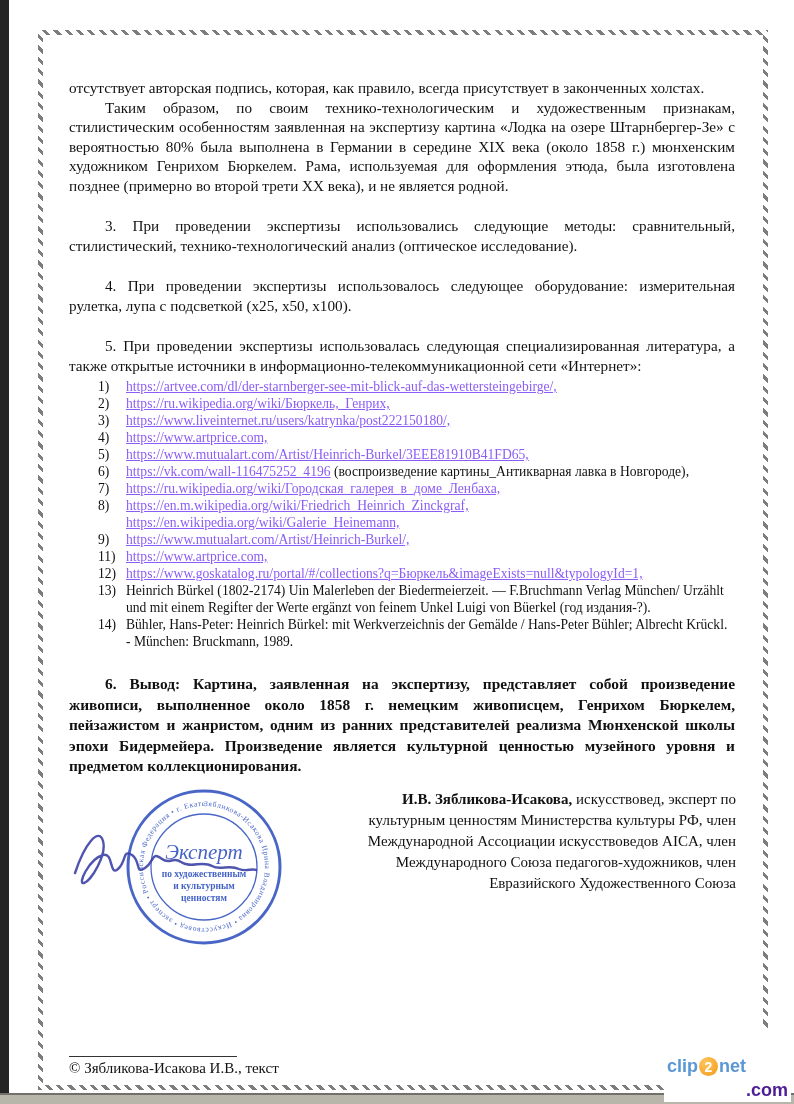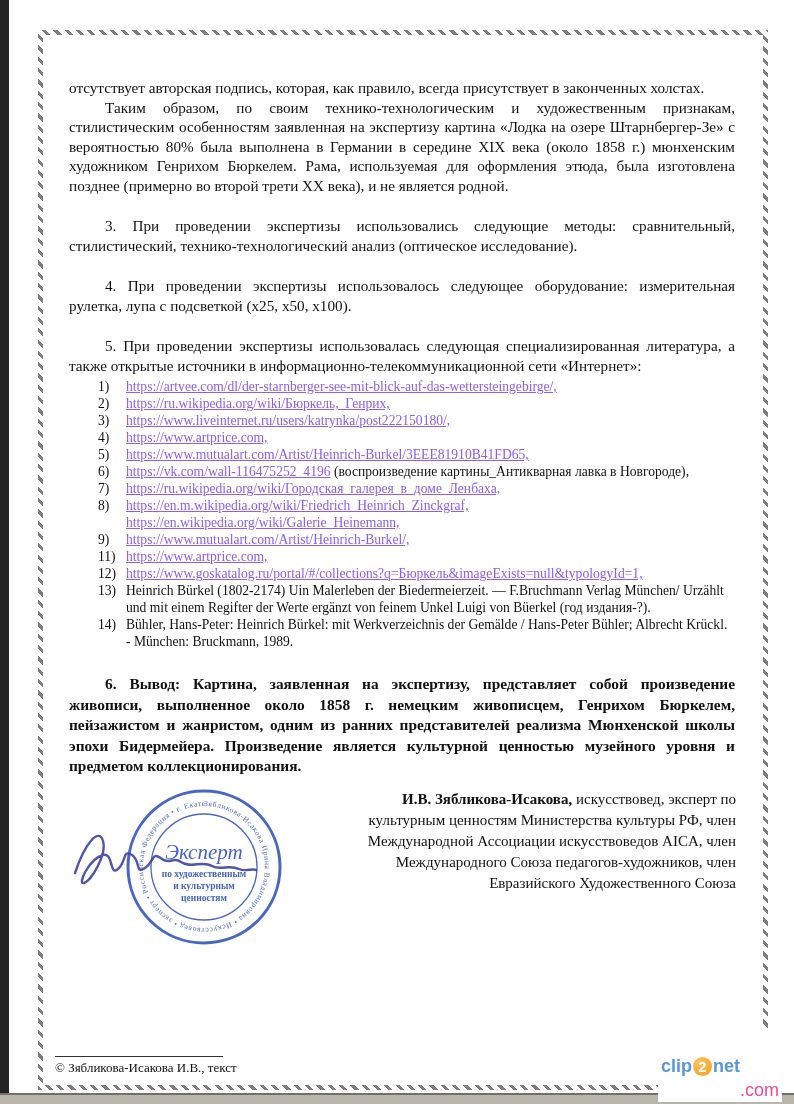--- a/index.html
+++ b/index.html
@@ -26,31 +26,31 @@
   .src-link{color:#8b5cf6;text-decoration:underline;cursor:pointer;}
 
   .conclusion{margin-top:24px;font-weight:bold;font-size:15.4px;line-height:20.5px;}
 
   .sig-row{position:relative;margin-top:10px;height:152px;}
   .stamp-svg{position:absolute;left:55px;top:0;}
   .sign-svg{position:absolute;left:0;top:28px;}
   .sig-text{position:absolute;left:291px;top:2px;width:376px;font-size:15px;line-height:21px;text-align:right;}
   .sig-name{font-weight:bold;}
 
-  .footer{position:absolute;left:12px;bottom:9px;font-size:13px;line-height:16px;text-align:right;}
+  .footer{position:absolute;left:26px;bottom:9px;font-size:15px;line-height:16px;text-align:right;}
   .footer-line{width:168px;border-top:1.2px solid #333;margin-bottom:3px;}
 
-  .clipnet{position:absolute;right:12px;bottom:2px;background:#fff;padding:1px 3px;
+  .clipnet{position:absolute;right:3px;bottom:2px;background:#fff;padding:1px 3px;
     font-family:"Liberation Sans","DejaVu Sans",sans-serif;font-weight:bold;font-size:18px;
     display:flex;align-items:center;}
   .cn-blue{color:#5a97d5;}
   .cn-circle{display:inline-flex;align-items:center;justify-content:center;width:19px;height:19px;
     border-radius:50%;background:radial-gradient(circle at 35% 30%,#ffc55c,#f09a1a);color:#fff;
     font-size:14px;margin:0 1px;}
-  .cn-com{color:#ec4899;font-weight:normal;margin-top:48px;}
+  .cn-com{color:#4c1d95;font-weight:bold;margin-top:48px;}
 </style>
 </head>
 <body>
 
 <div class="left-bar"></div>
 <div class="bottom-strip"></div>
 
 <div class="frame">
   <div class="frame-inner">
     <div class="content">

